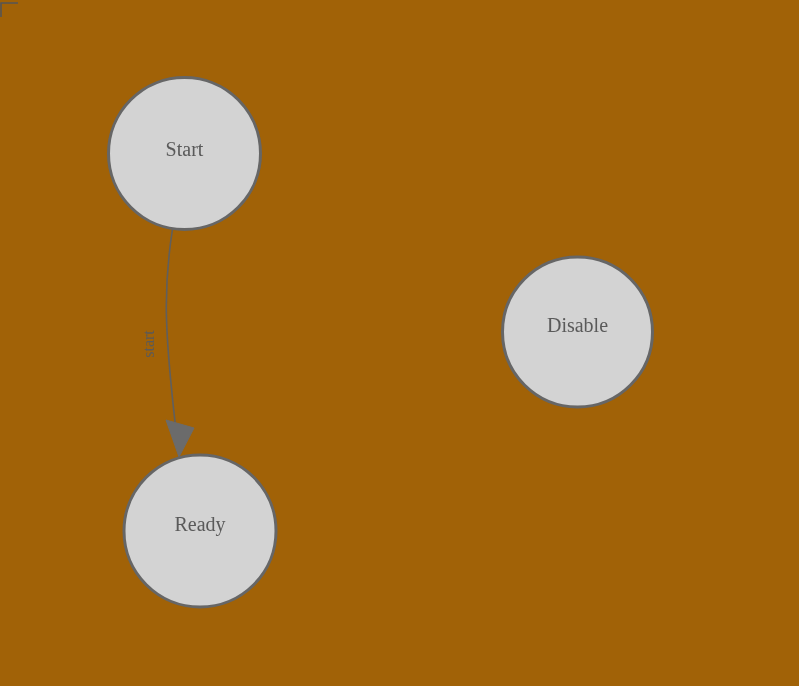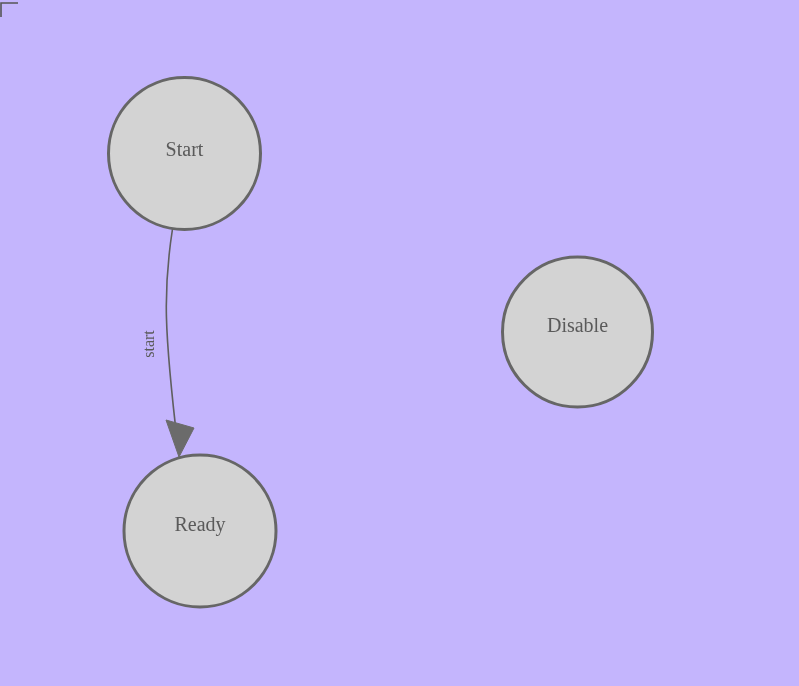--- a/index.html
+++ b/index.html
@@ -8,21 +8,21 @@
     padding: 0;
     background: #ffffff;
   }
   body {
     font-family: "Liberation Serif", "DejaVu Serif", serif;
   }
   #canvas {
     position: relative;
     width: 799px;
     height: 686px;
-    background: #c4b5fd;
+    background: #a16207;
     overflow: hidden;
   }
   #diagram-svg {
     position: absolute;
     top: 0;
     left: 0;
     width: 799px;
     height: 686px;
     display: block;
   }

